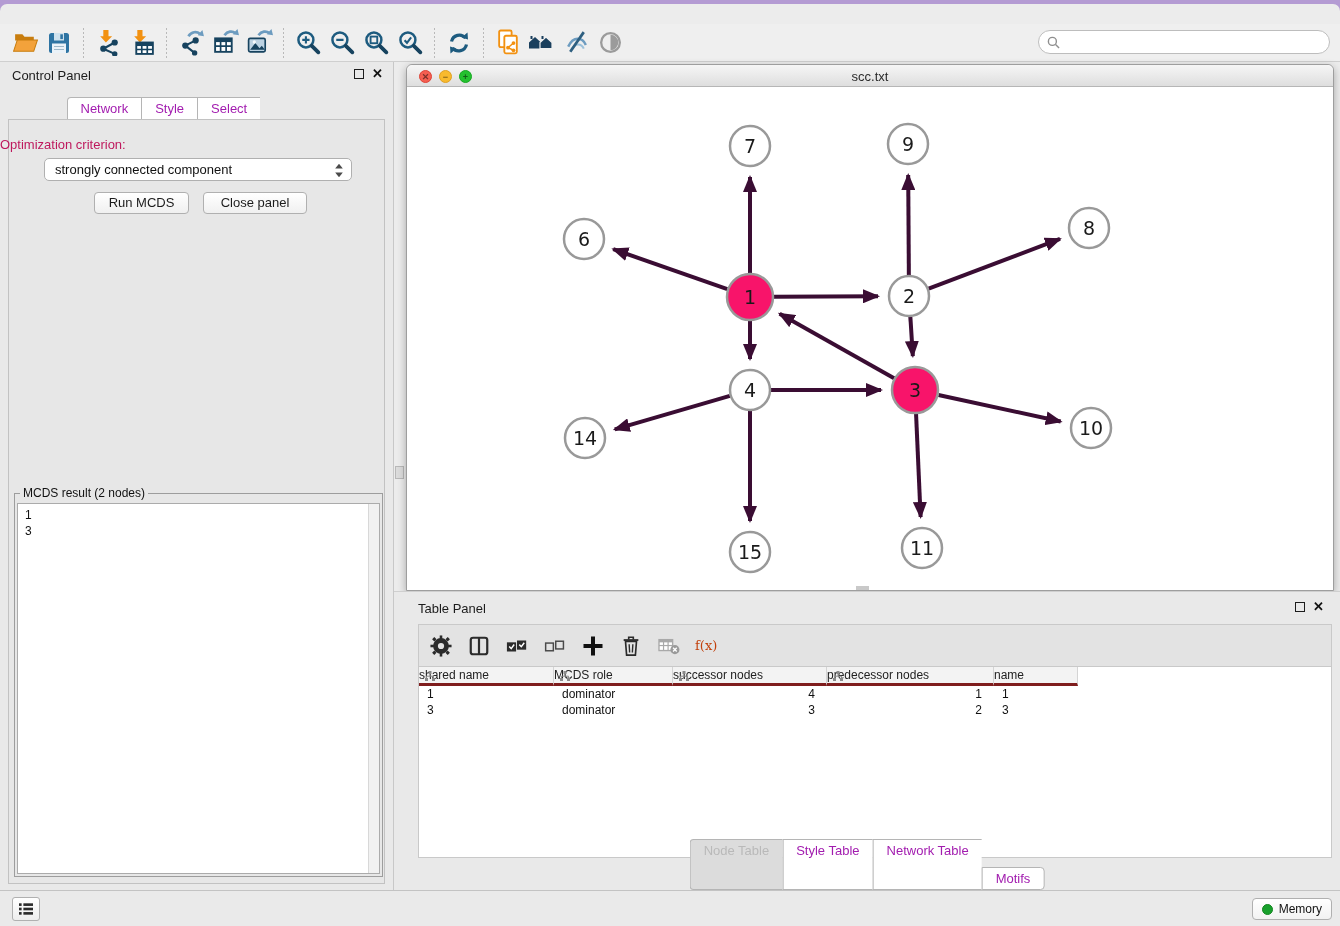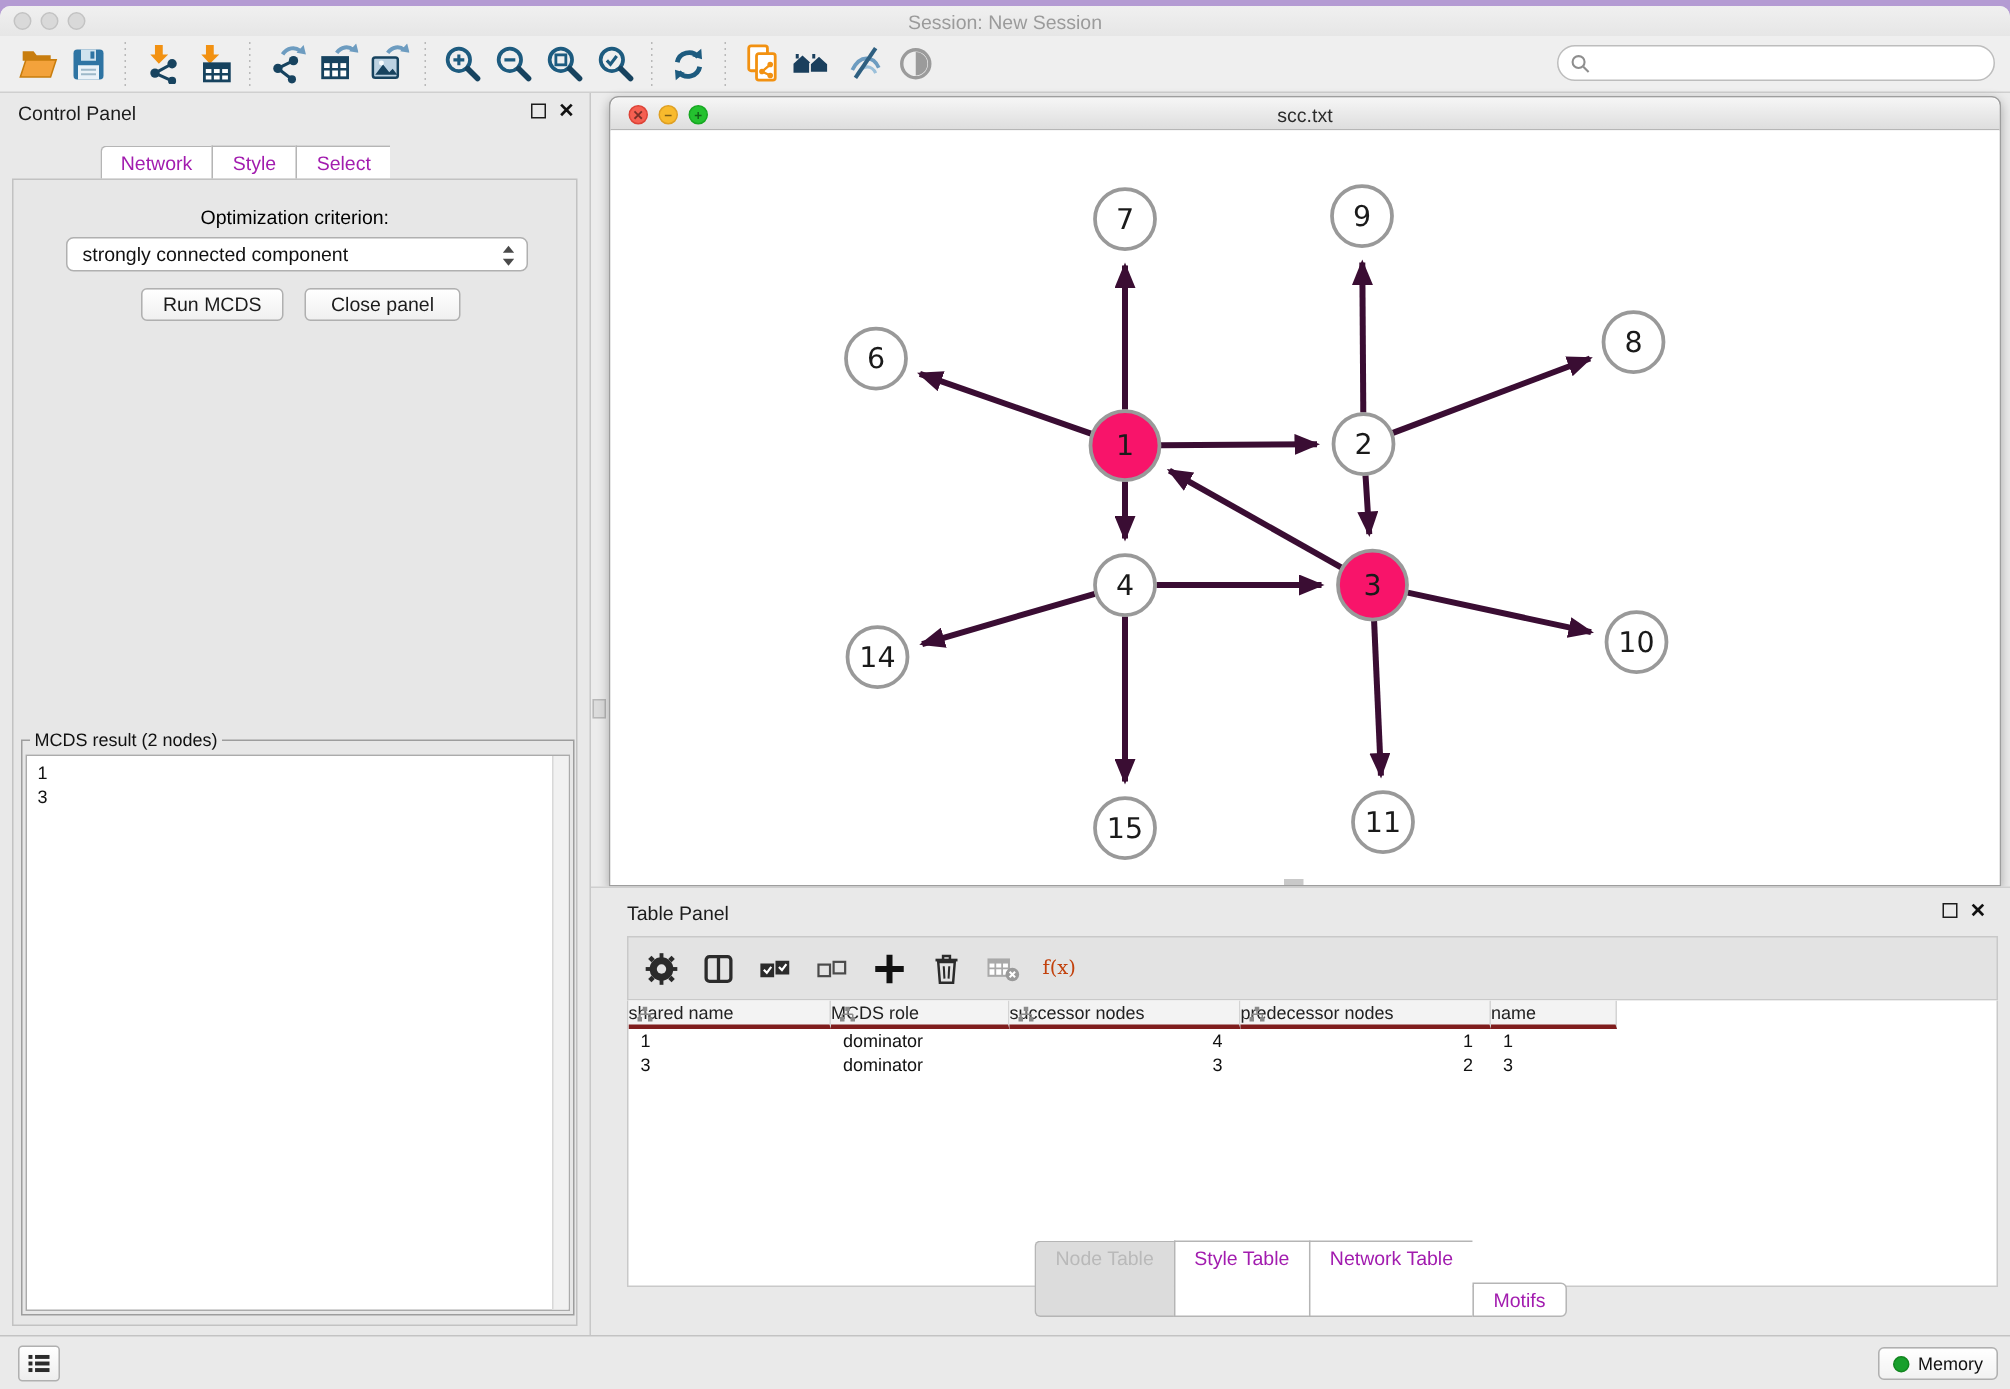--- a/index.html
+++ b/index.html
@@ -39,22 +39,22 @@
   .close-icon { font-size:13px; font-weight:bold; color:#111; line-height:10px; }
   .seg-tabs { position:absolute; display:flex; }
   .seg { font-size:13px; color:#a21caf; background:#fff; border:1px solid #b5b5b5;
     border-right:none; padding:3px 13px; line-height:15px; }
   .seg:first-child { border-radius:4px 0 0 4px; }
   .seg:last-child { border-right:1px solid #b5b5b5; border-radius:0 4px 4px 0;margin-top:28px; }
   .seg.disabled { background:#dcdcdc; color:#b9b9b9; }
   .cp-tabs { top:35px; left:50%; transform:translateX(-50%); }
   .cp-box { position:absolute; left:8px; right:8px; top:57px; bottom:6px;
     background:#e7e7e7; border:1px solid #c2c2c2; }
-  .opt-label { position:absolute; top:75px; left:0; right:0; text-align:center;
-    font-size:13px; color:#000000; }
+  .opt-label { position:absolute; top:75px; left:0; right:0; text-align:left;
+    font-size:13px; color:#be185d; }
   .dropdown { position:absolute; top:96px; left:44px; width:308px; height:23px;
     background:#fff; border:1px solid #b0b0b0; border-radius:5px;
     display:flex; align-items:center; font-size:13px; color:#111; padding-left:10px; }
   .dropdown .chev { position:absolute; right:6px; top:3px; }
   .btn { position:absolute; height:22px; background:linear-gradient(#ffffff,#f0f0f0);
     border:1px solid #b0b0b0; border-radius:4px; font-size:13px; color:#1c1c1c;
     text-align:center; line-height:20px; }
   .result-group { position:absolute; left:14px; width:369px; top:431px; height:384px; }
   .result-legend { position:absolute; top:-7px; left:6px; background:#e7e7e7;
     font-size:12px; color:#111; padding:0 3px; z-index:2; }
@@ -97,44 +97,38 @@
   .fx-label { font-size:13px; color:#c2410c; font-family:"DejaVu Serif", serif; }
   .tp-table { position:absolute; left:24px; width:914px; top:75px; height:191px;
     background:#fff; border:1px solid #c9c9c9; border-top:none; overflow:hidden; }
   .tbl-header { position:absolute; top:0; left:0; height:19px; display:flex; }
   .th-cell { position:relative; background:#f3f3f3; border-right:1px solid #d4d4d4;
     border-bottom:3px solid #7f1d1d; font-size:12px; color:#222;
     display:flex; align-items:center; justify-content:flex-start; }
   .th-cell .hier { position:absolute; left:5px; top:4px; }
   .tbl-row { position:absolute; left:0; height:16px; display:flex; }
   .td-cell { font-size:12px; color:#111; line-height:16px; white-space:nowrap; overflow:hidden; }
-  .tp-tabs { bottom:12px; left:50%; transform:translateX(-50%); }
+  .tp-tabs { bottom:0; left:50%; transform:translateX(-50%); }
 
   
   .statusbar { position:absolute; left:0; right:0; bottom:0; height:36px;
     background:#eaeaea; border-top:1px solid #c3c3c3; }
   .status-left-btn { position:absolute; left:12px; top:6px; width:28px; height:24px;
     background:linear-gradient(#fff,#eee); border:1px solid #b0b0b0; border-radius:3px;
     display:flex; align-items:center; justify-content:center; }
   .memory-btn { position:absolute; right:8px; top:7px; height:22px;
     background:linear-gradient(#fff,#f2f2f2); border:1px solid #b0b0b0; border-radius:4px;
     display:flex; align-items:center; gap:6px; padding:0 9px; font-size:12px; color:#111; }
   .memory-dot { width:11px; height:11px; border-radius:50%; background:#18a02c; border:1px solid #12851f; }
 </style>
 </head>
 <body>
 
 <div class="app">
 
-  <div class="titlebar">
-    <span class="tl-dot" style="left:9px"></span>
-    <span class="tl-dot" style="left:27px"></span>
-    <span class="tl-dot" style="left:45px"></span>
-    <div class="win-title">Session: New Session</div>
-  </div>
 
   <div class="toolbar">
     <span class="tbtn">
       <svg width="27" height="27" viewBox="0 0 26 26">
           <path d="M3 5h7l2 2.5h9v3.5H3z" fill="#c87d0e"></path>
           <path d="M1.5 21.5l3.6-11h19.4l-3.6 11z" fill="#f3a23b" stroke="#c87d0e"></path>
         </svg>
     </span>
     <span class="tbtn">
       <svg width="26" height="26" viewBox="0 0 26 26">

